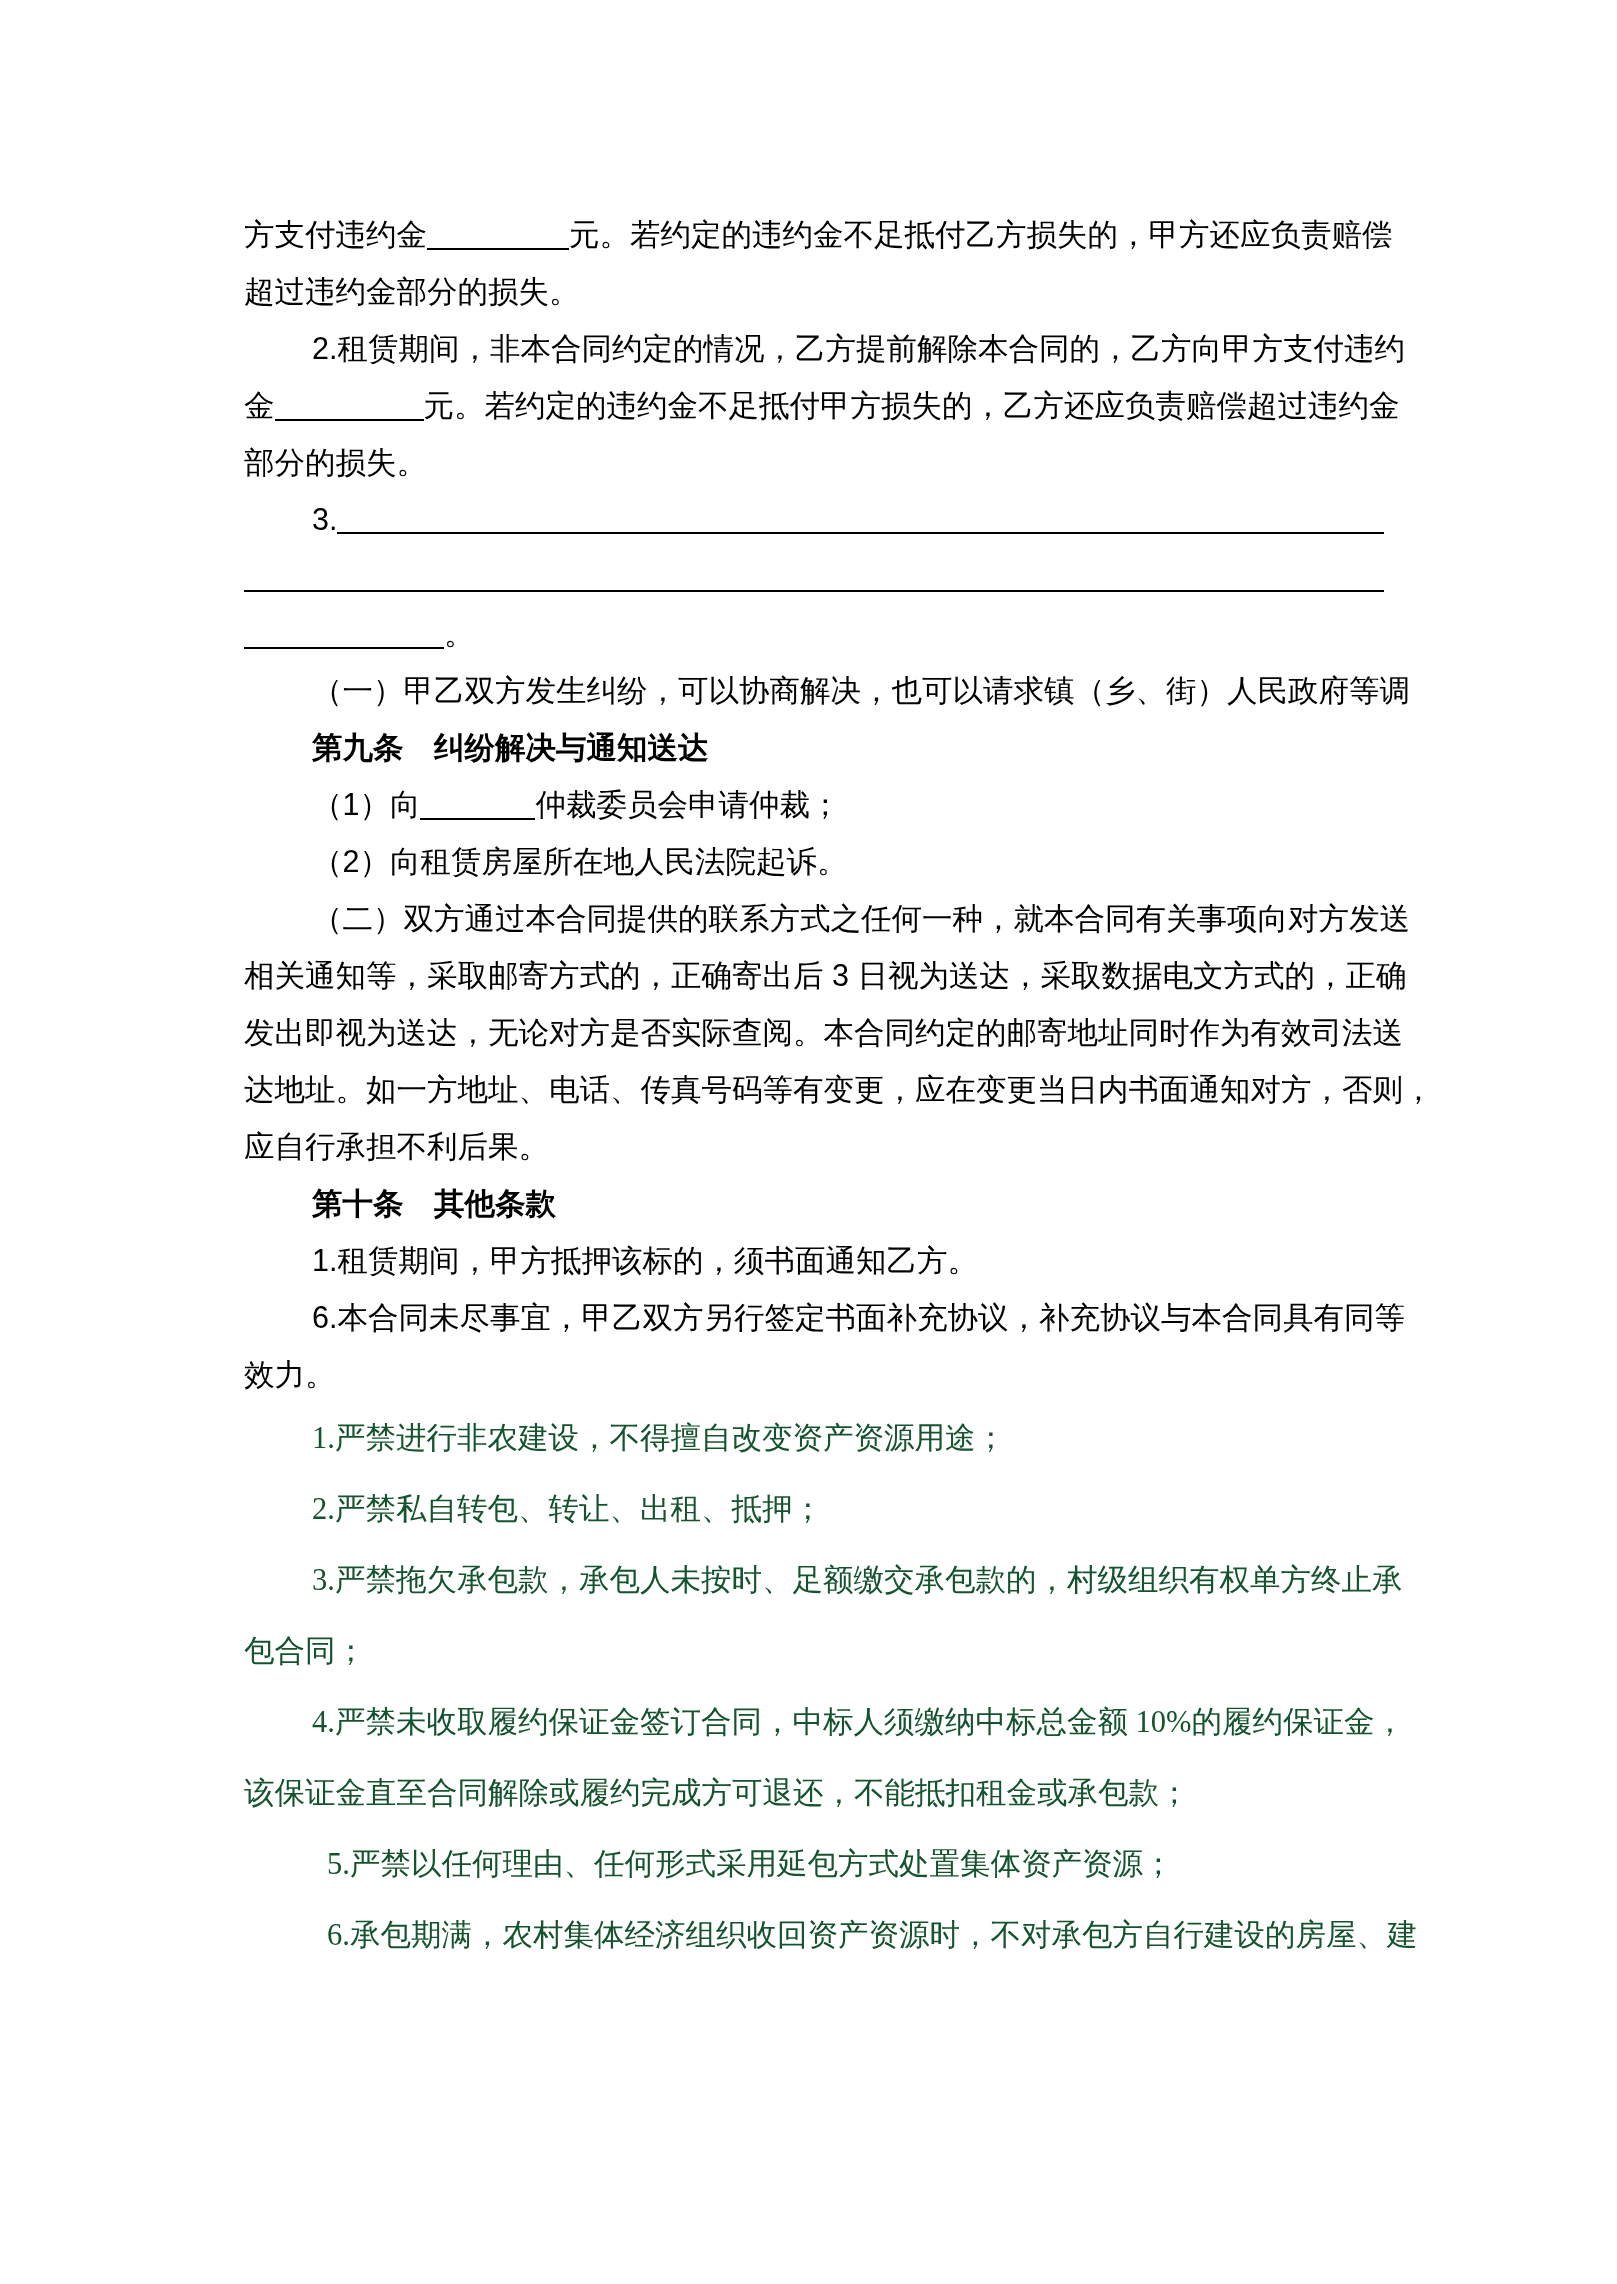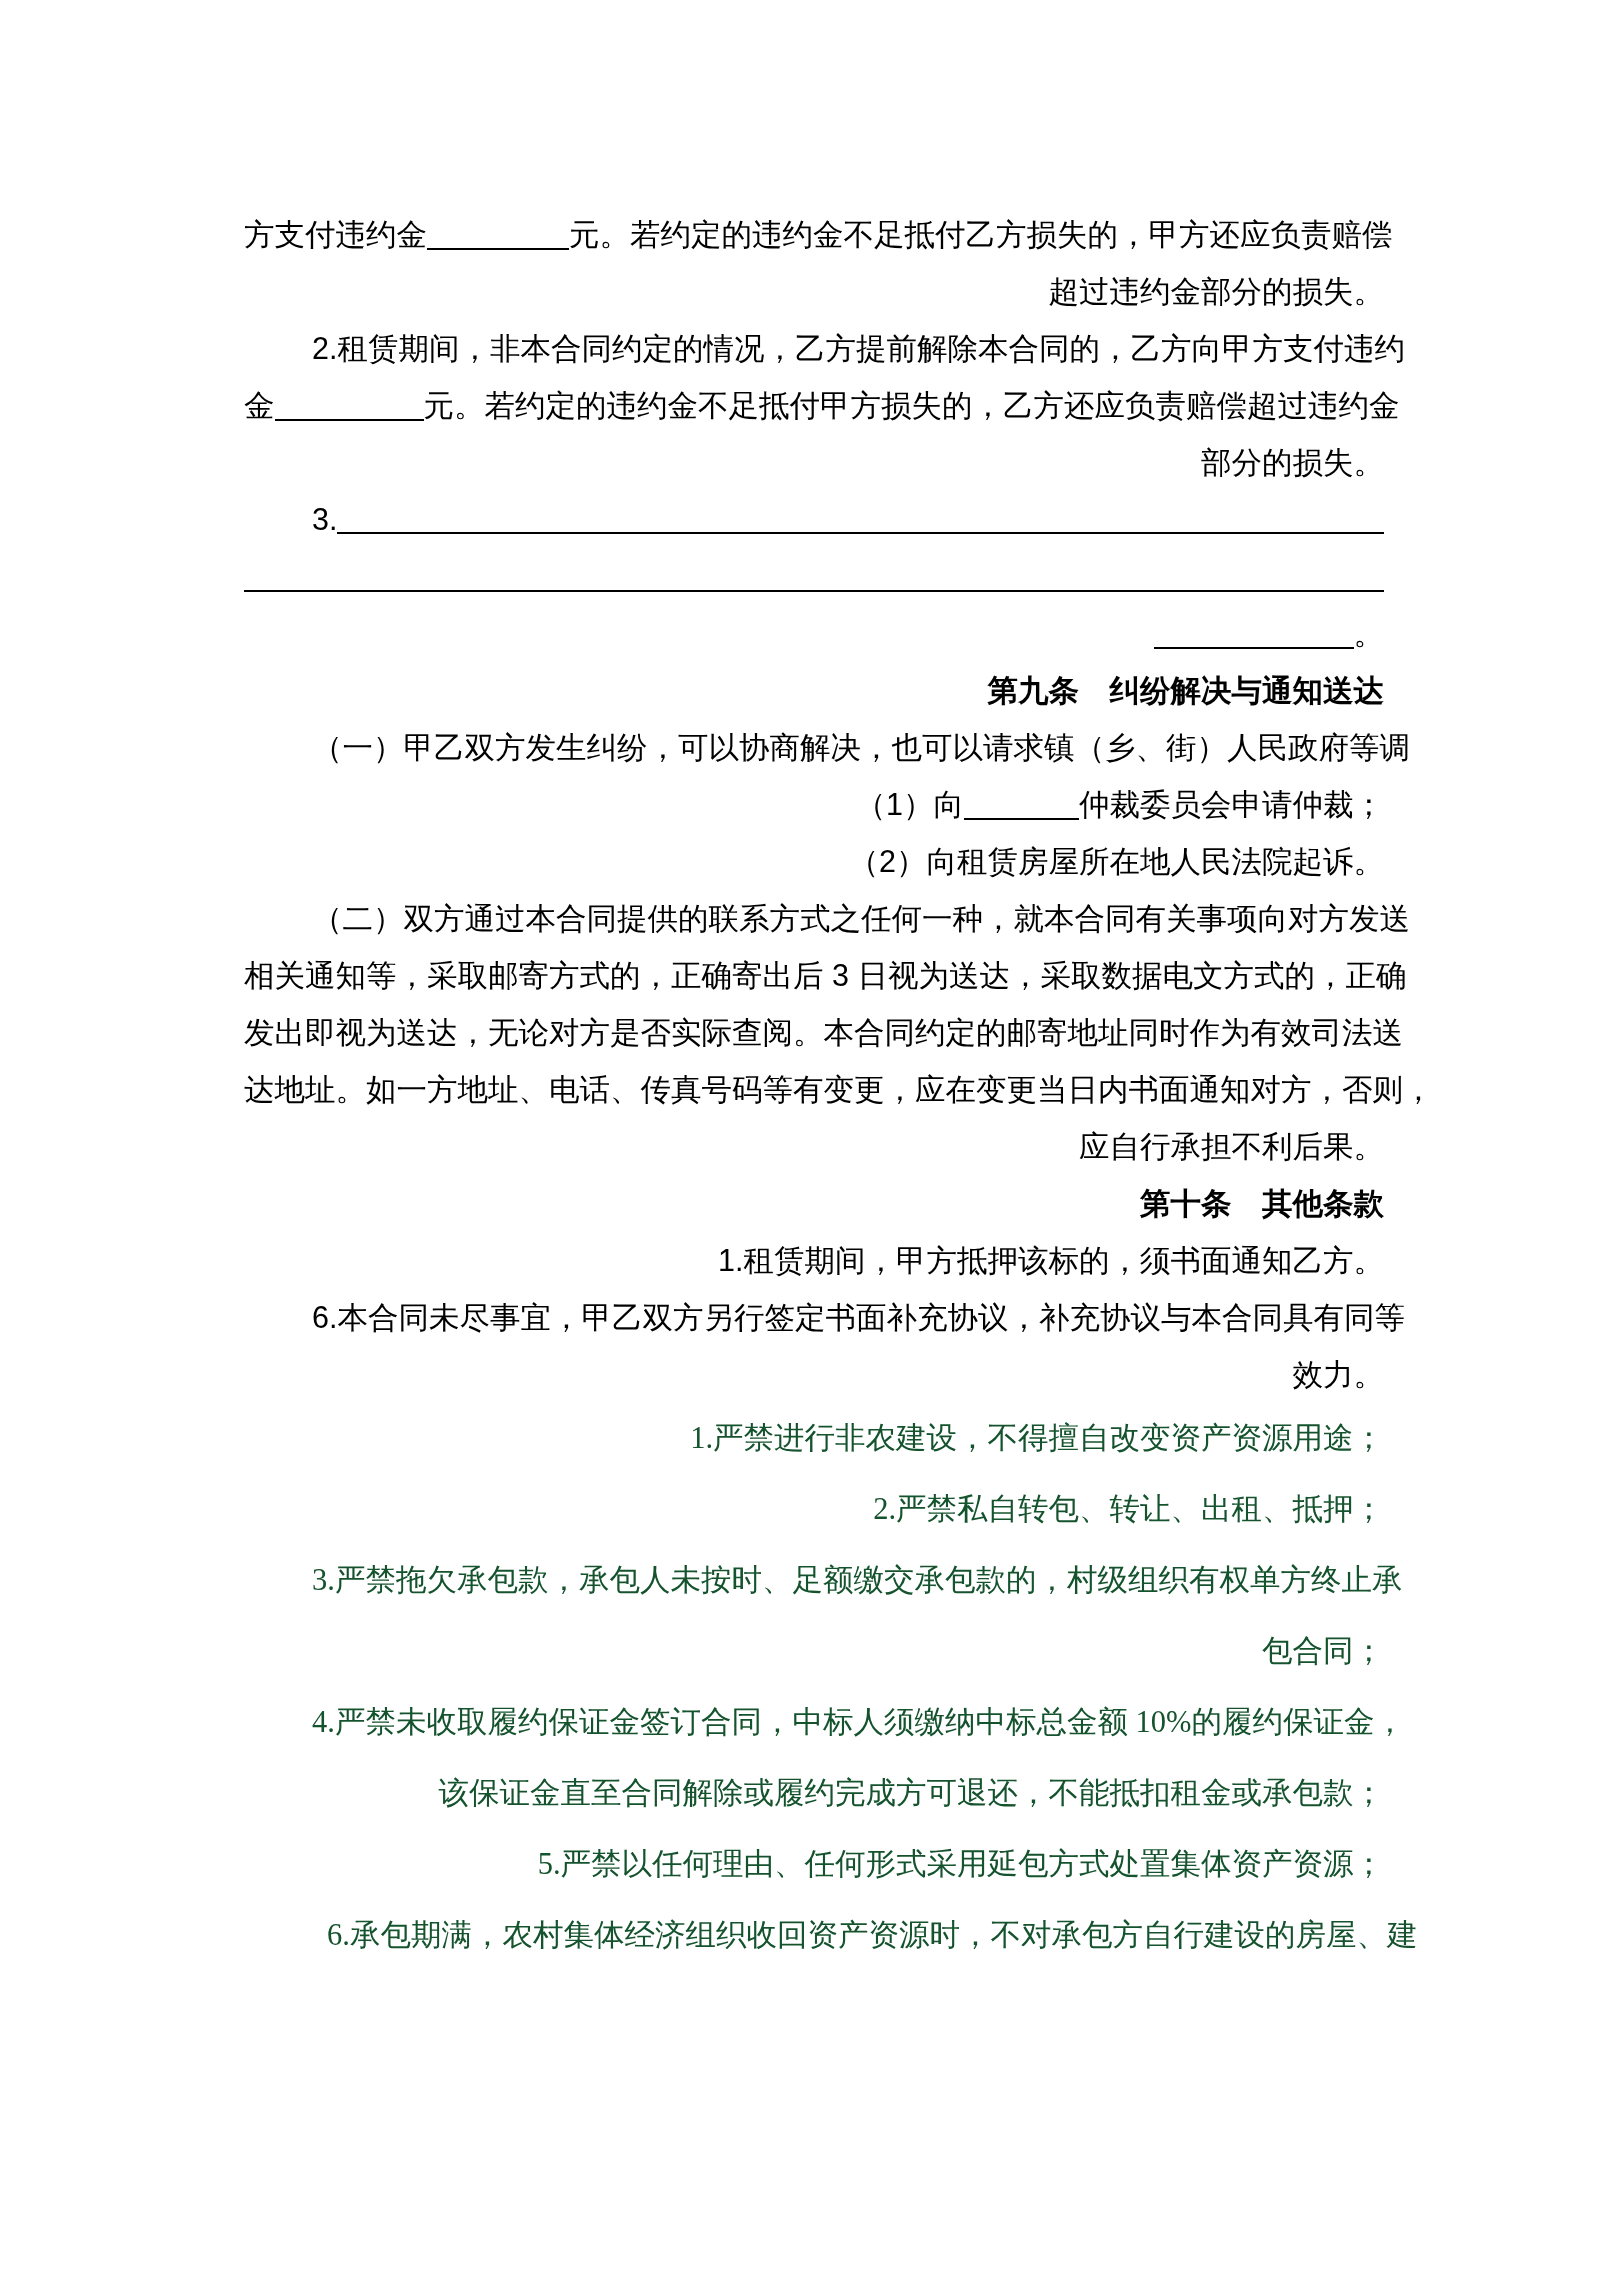--- a/index.html
+++ b/index.html
@@ -10,21 +10,20 @@
     height: 2284px;
     background: #ffffff;
     color: #000000;
     overflow: hidden;
   }
   .content {
     position: absolute;
     left: 244px;
     top: 206px;
     width: 1140px;
-    text-align: right;
   }
   
   .ln {
     font-family: "Liberation Sans", sans-serif;
     font-size: 30.5px;
     line-height: 57px;
     white-space: nowrap;
     color: #000000;
   }
   
@@ -81,23 +80,23 @@
     <div class="ln flexline">
         <span class="spacer"></span>
         <span>3.</span>
         <span class="fill"></span>
       </div>
 
     <div class="ln"><span class="blank wfull"></span></div>
 
     <div class="ln"><span class="blank w295"></span><span>。</span></div>
 
+    <div class="ln ind">（一）甲乙双方发生纠纷，可以协商解决，也可以请求镇（乡、街）人民政府等调</div>
+
     <div class="ln ind hd">第九条　纠纷解决与通知送达</div>
-
-    <div class="ln ind">（一）甲乙双方发生纠纷，可以协商解决，也可以请求镇（乡、街）人民政府等调</div>
 
 
     <div class="ln ind"><span>（1）向</span><span class="blank w170"></span><span>仲裁委员会申请仲裁；</span></div>
 
     <div class="ln ind">（2）向租赁房屋所在地人民法院起诉。</div>
 
     <div class="ln ind">（二）双方通过本合同提供的联系方式之任何一种，就本合同有关事项向对方发送</div>
     <div class="ln">相关通知等，采取邮寄方式的，正确寄出后 3 日视为送达，采取数据电文方式的，正确</div>
     <div class="ln">发出即视为送达，无论对方是否实际查阅。本合同约定的邮寄地址同时作为有效司法送</div>
     <div class="ln">达地址。如一方地址、电话、传真号码等有变更，应在变更当日内书面通知对方，否则，</div>

